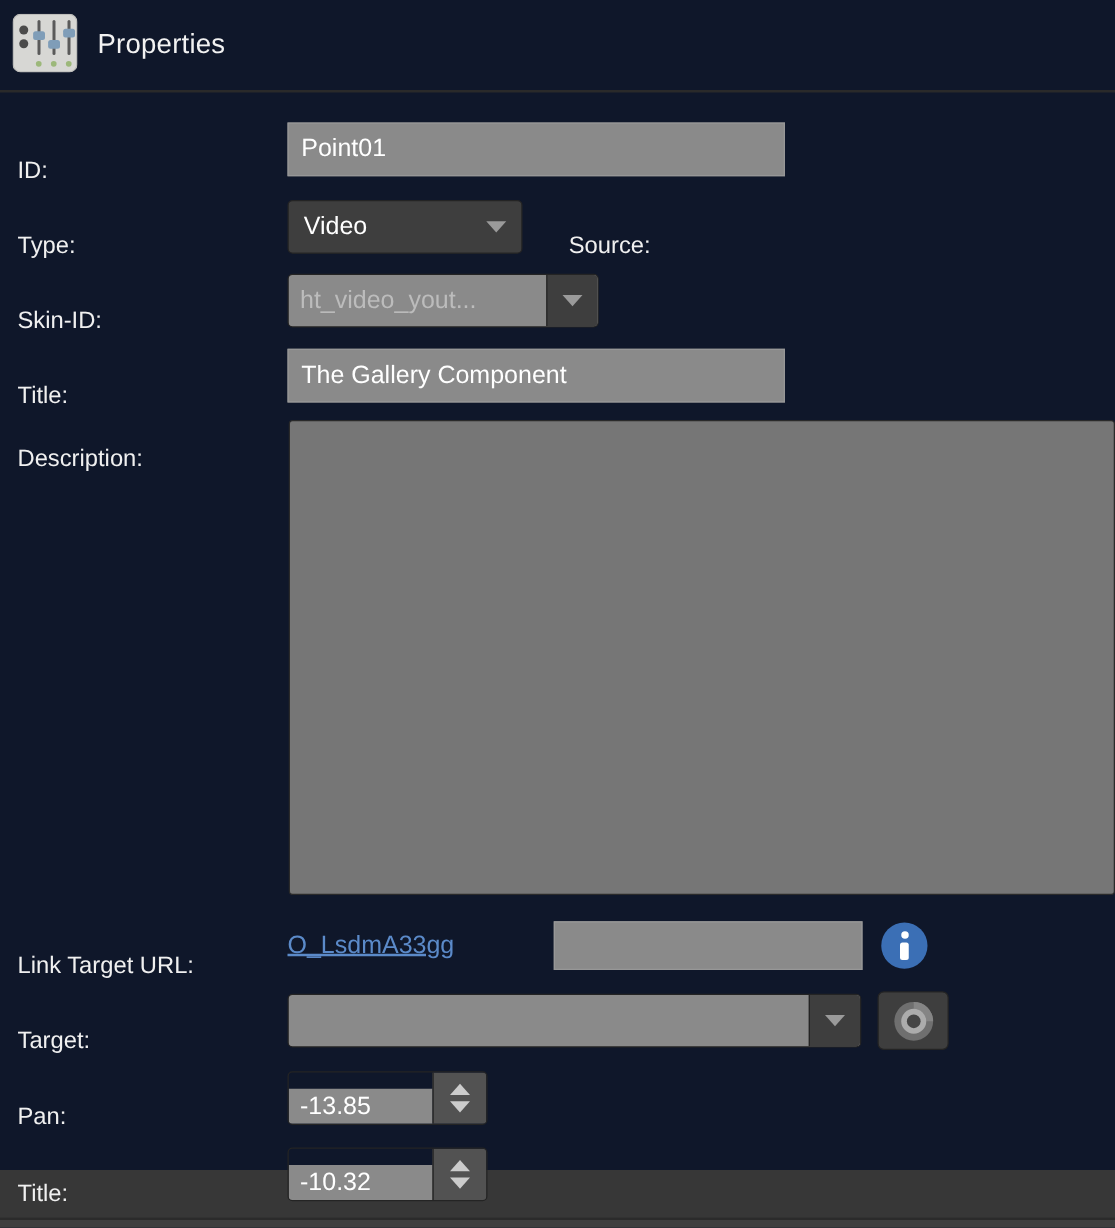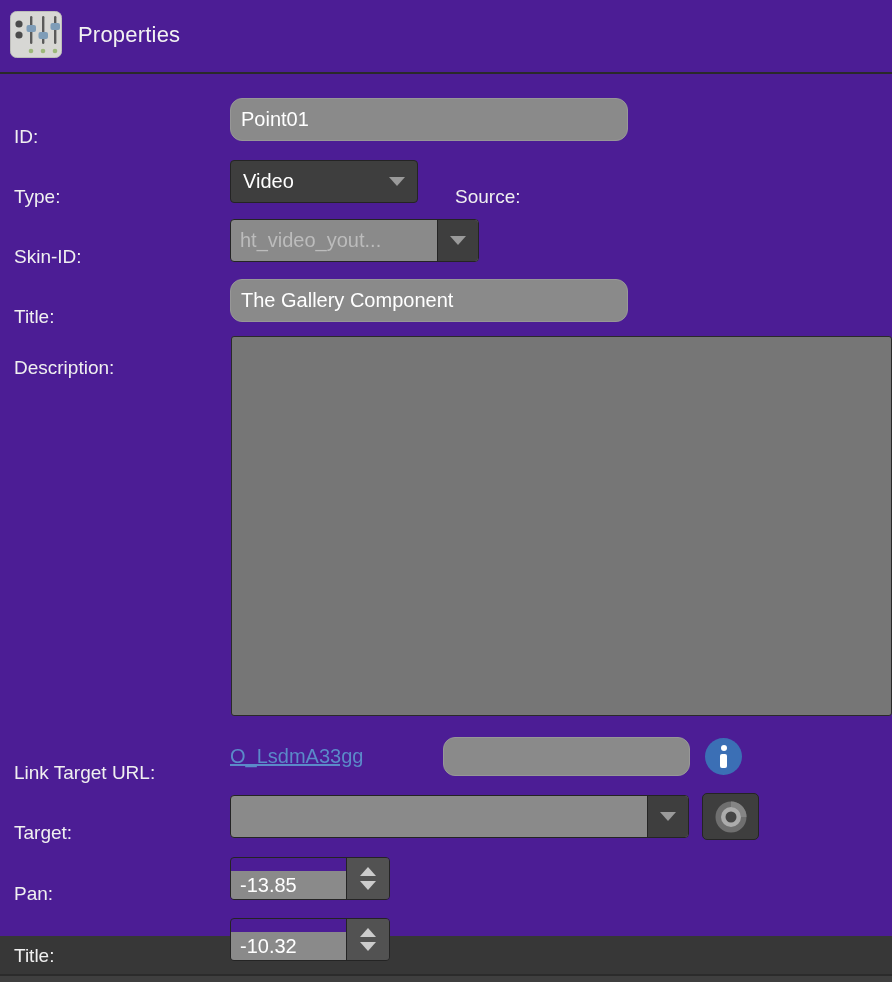--- a/index.html
+++ b/index.html
@@ -2,40 +2,40 @@
 <html><head>
 <meta charset="utf-8">
 <style>
   html, body { margin: 0; padding: 0; }
   body {
     width: 892px; height: 982px;
     background: #373737;
     font-family: "Liberation Sans", sans-serif;
     overflow: hidden;
   }
-  .panel { position: relative; width: 892px; height: 936px; background: #4c1d95; }
+  .panel { position: relative; width: 892px; height: 936px; background: #0f172a; }
 
   
   .header-icon { position: absolute; left: 10px; top: 11px; width: 52px; height: 47px; }
   .header-title {
     position: absolute; left: 78px; top: 22px;
     color: #f2f2f2; font-size: 22px; letter-spacing: 0.2px;
   }
   .header-sep { position: absolute; left: 0; top: 72px; width: 892px; height: 2px; background: #2a2a2a; }
 
   
   .row-label {
     position: absolute; left: 14px;
     color: #f0f0f0; font-size: 19px; line-height: 20px; white-space: nowrap; margin-top: 16px;
   }
 
   
   .text-input {
     position: absolute; box-sizing: border-box;
-    background: #8a8a8a; border: 1px solid #979797; border-radius: 12px;
+    background: #8a8a8a; border: 1px solid #979797; border-radius: 0;
     color: #ffffff; font-size: 20px; font-family: "Liberation Sans", sans-serif;
     padding: 0 10px; outline: none;
   }
 
   
   .dark-select {
     position: absolute; box-sizing: border-box;
     background: #3e3e3e; border: 1px solid #242424; border-radius: 4px;
     display: flex; align-items: center; padding: 0 12px;
     color: #ffffff; font-size: 20px; cursor: default;

